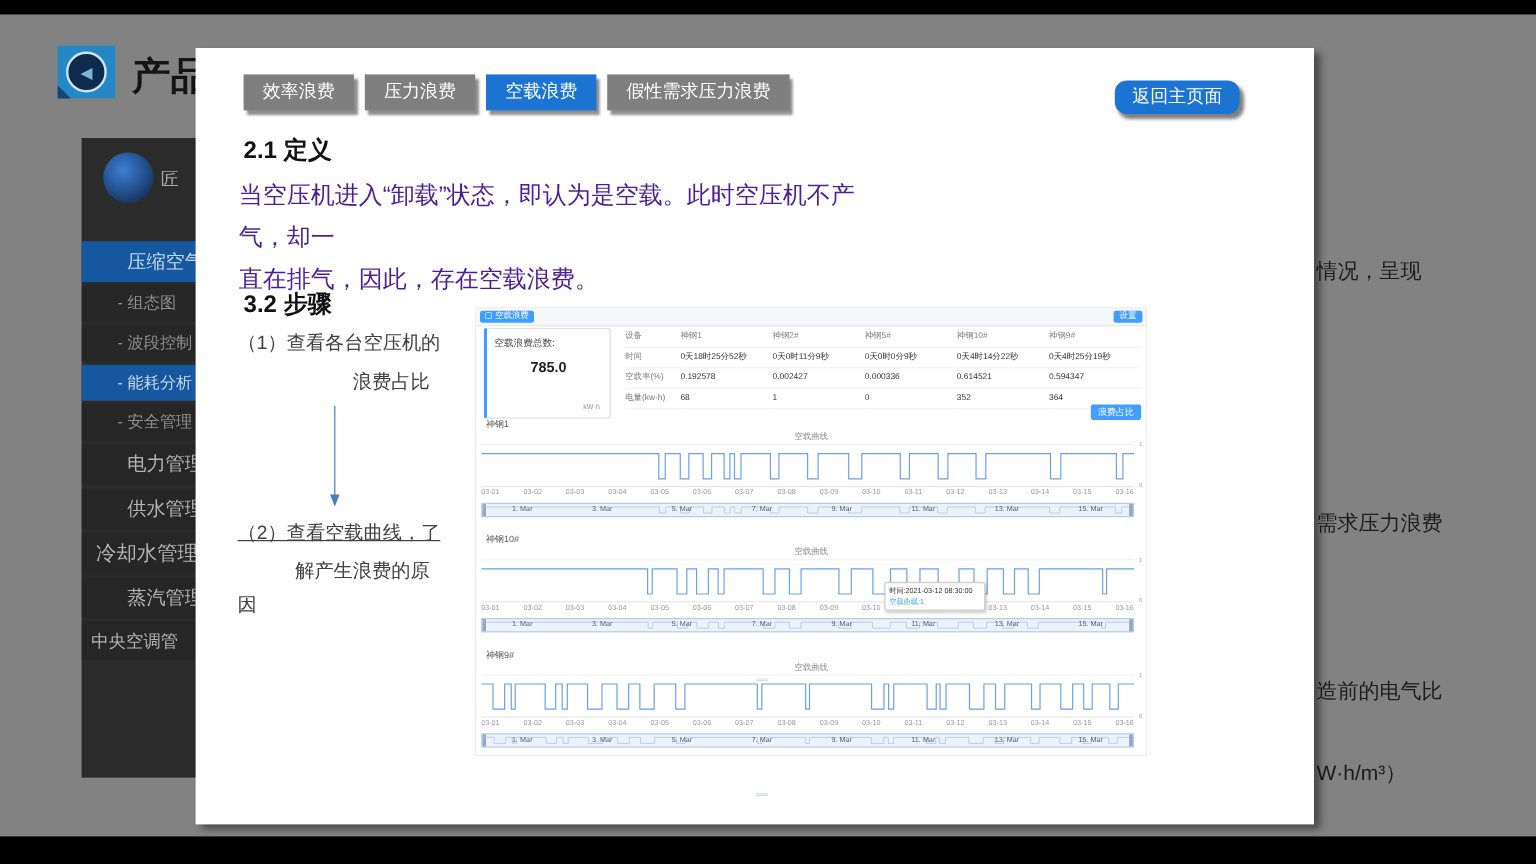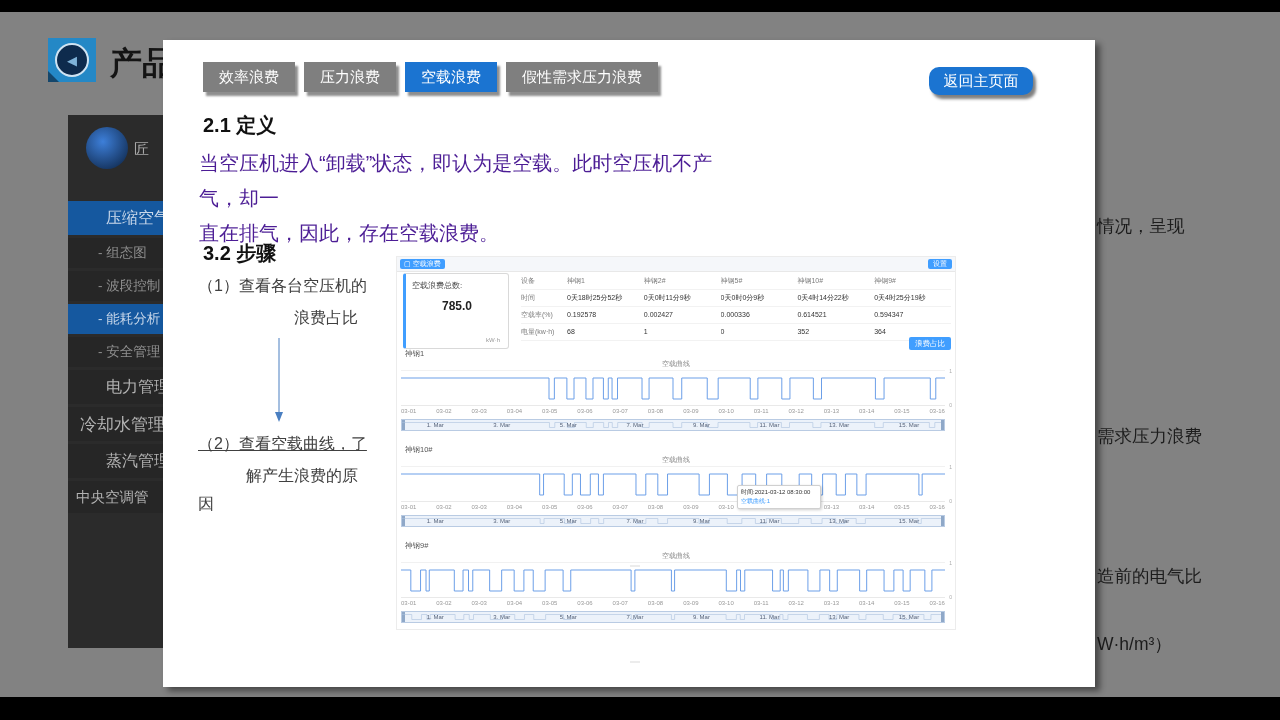--- a/index.html
+++ b/index.html
@@ -103,20 +103,21 @@
   <div class="sidebar">
     <div class="sb-logo"></div>
     <div class="sb-logo-text">匠</div>
     <div class="sb-menu">
         <div class="sb-item main on">压缩空气</div>
         <div class="sb-item sub">- 组态图</div>
         <div class="sb-item sub">- 波段控制</div>
         <div class="sb-item sub on">- 能耗分析</div>
         <div class="sb-item sub">- 安全管理</div>
         <div class="sb-item main">电力管理</div>
+        <div class="sb-item main">供水管理</div>
         <div class="sb-item wide">冷却水管理</div>
         <div class="sb-item main">蒸汽管理</div>
         <div class="sb-item widest">中央空调管</div>
       </div>
   </div>
 
   <div class="frag f0">情况，呈现</div>
   <div class="frag f1">需求压力浪费</div>
   <div class="frag f2">造前的电气比</div>
   <div class="frag f3">W·h/m³）</div>

